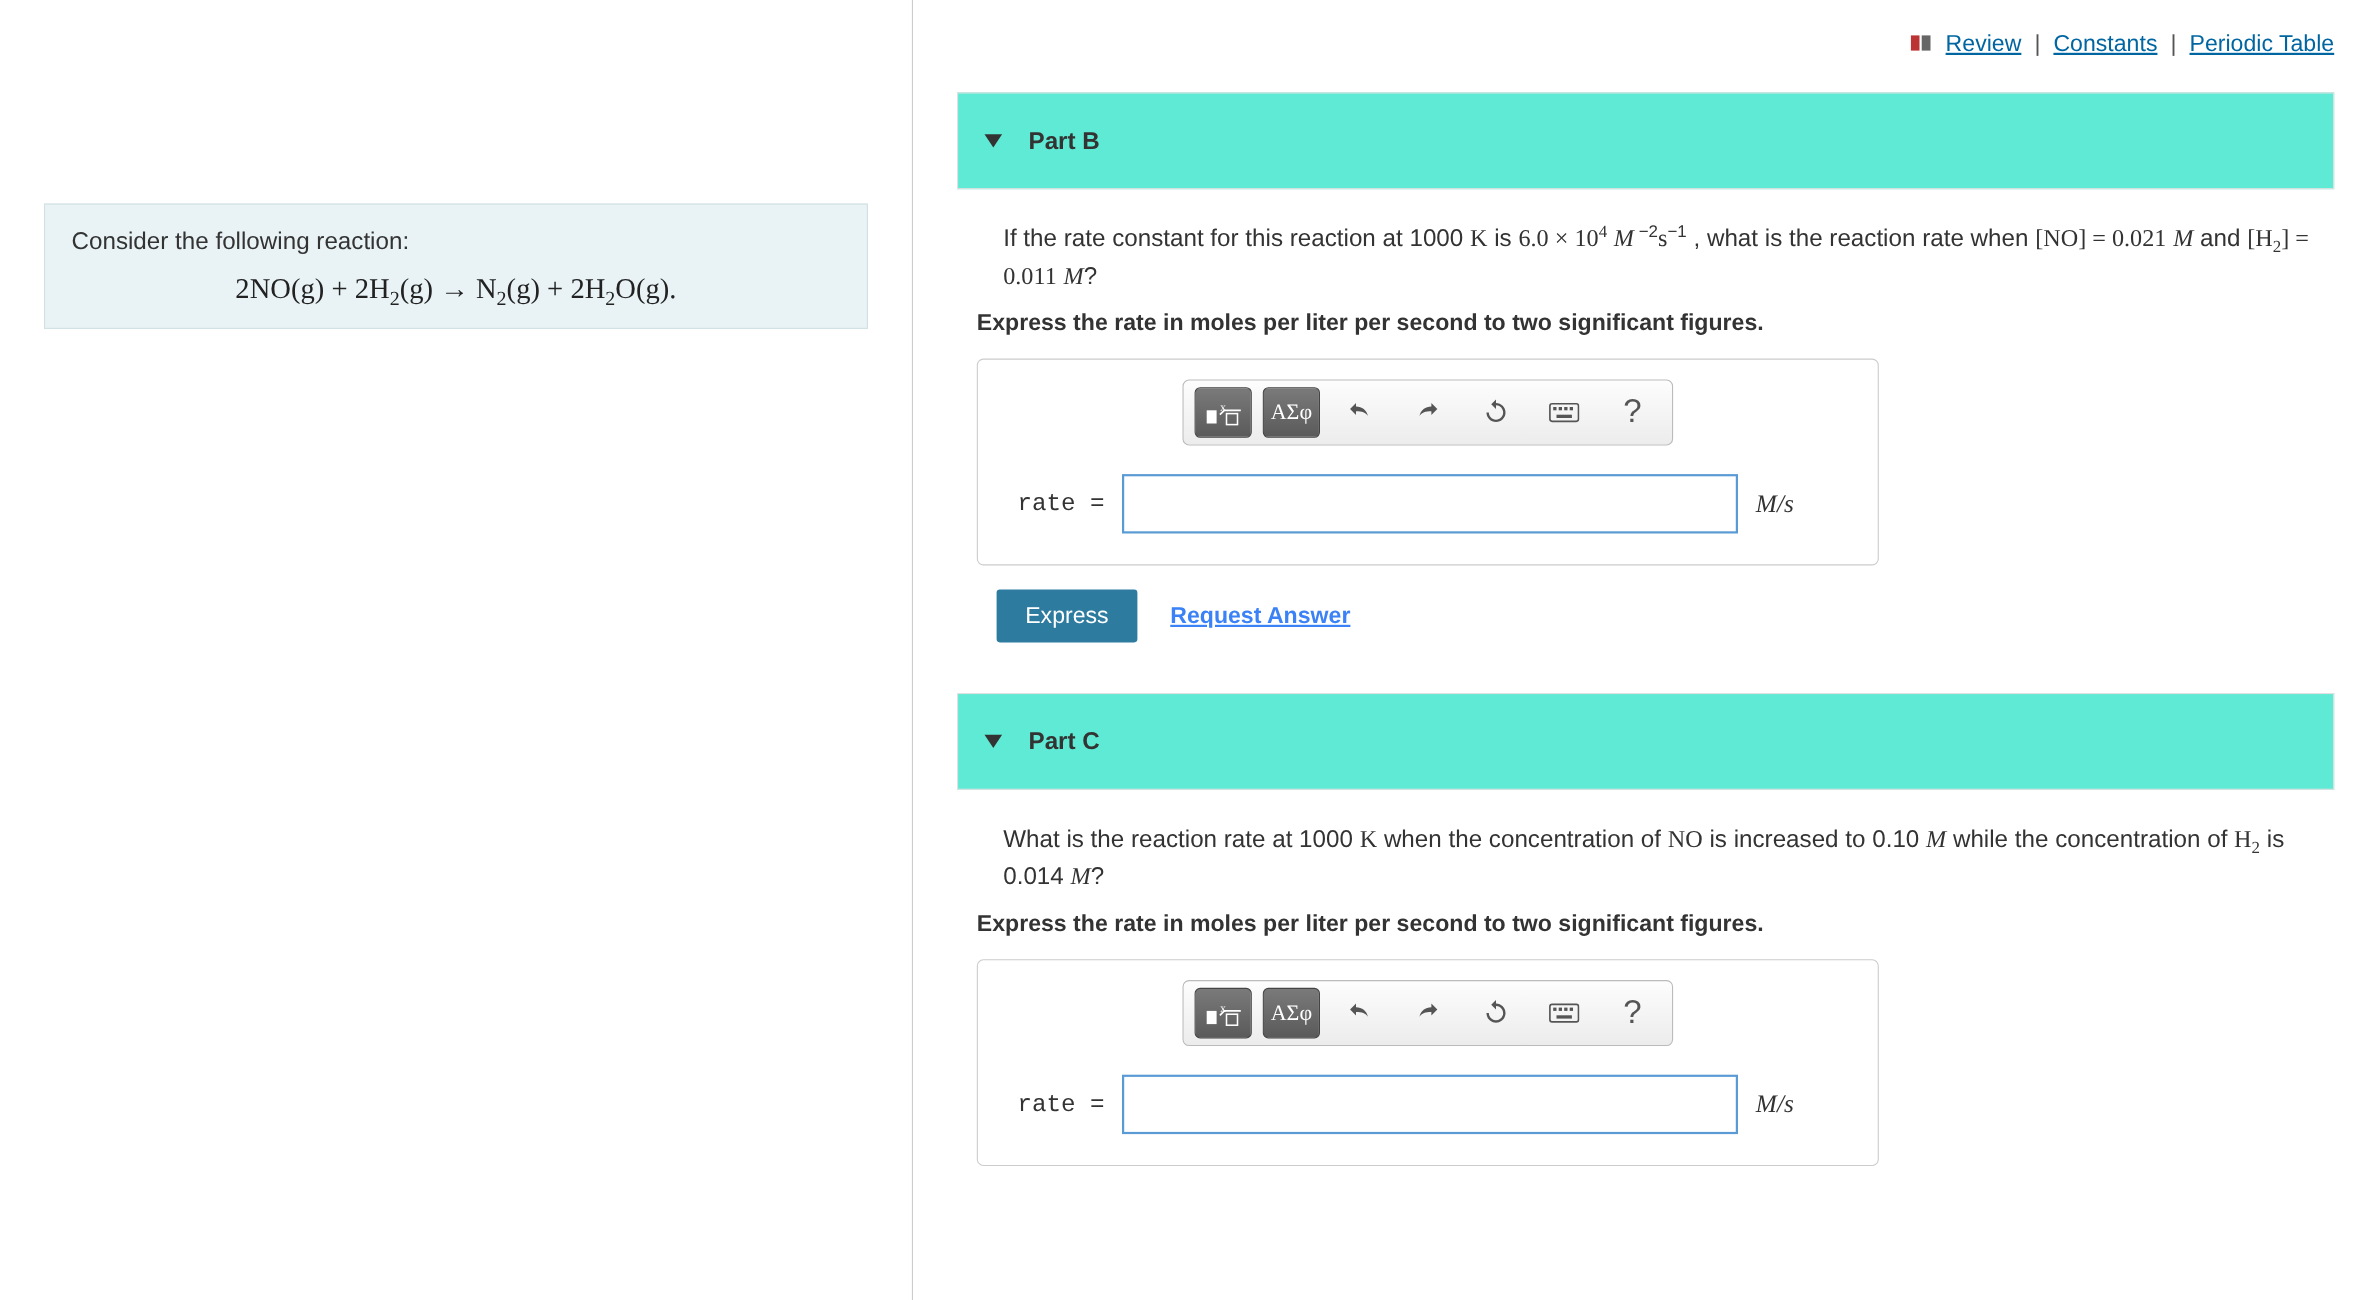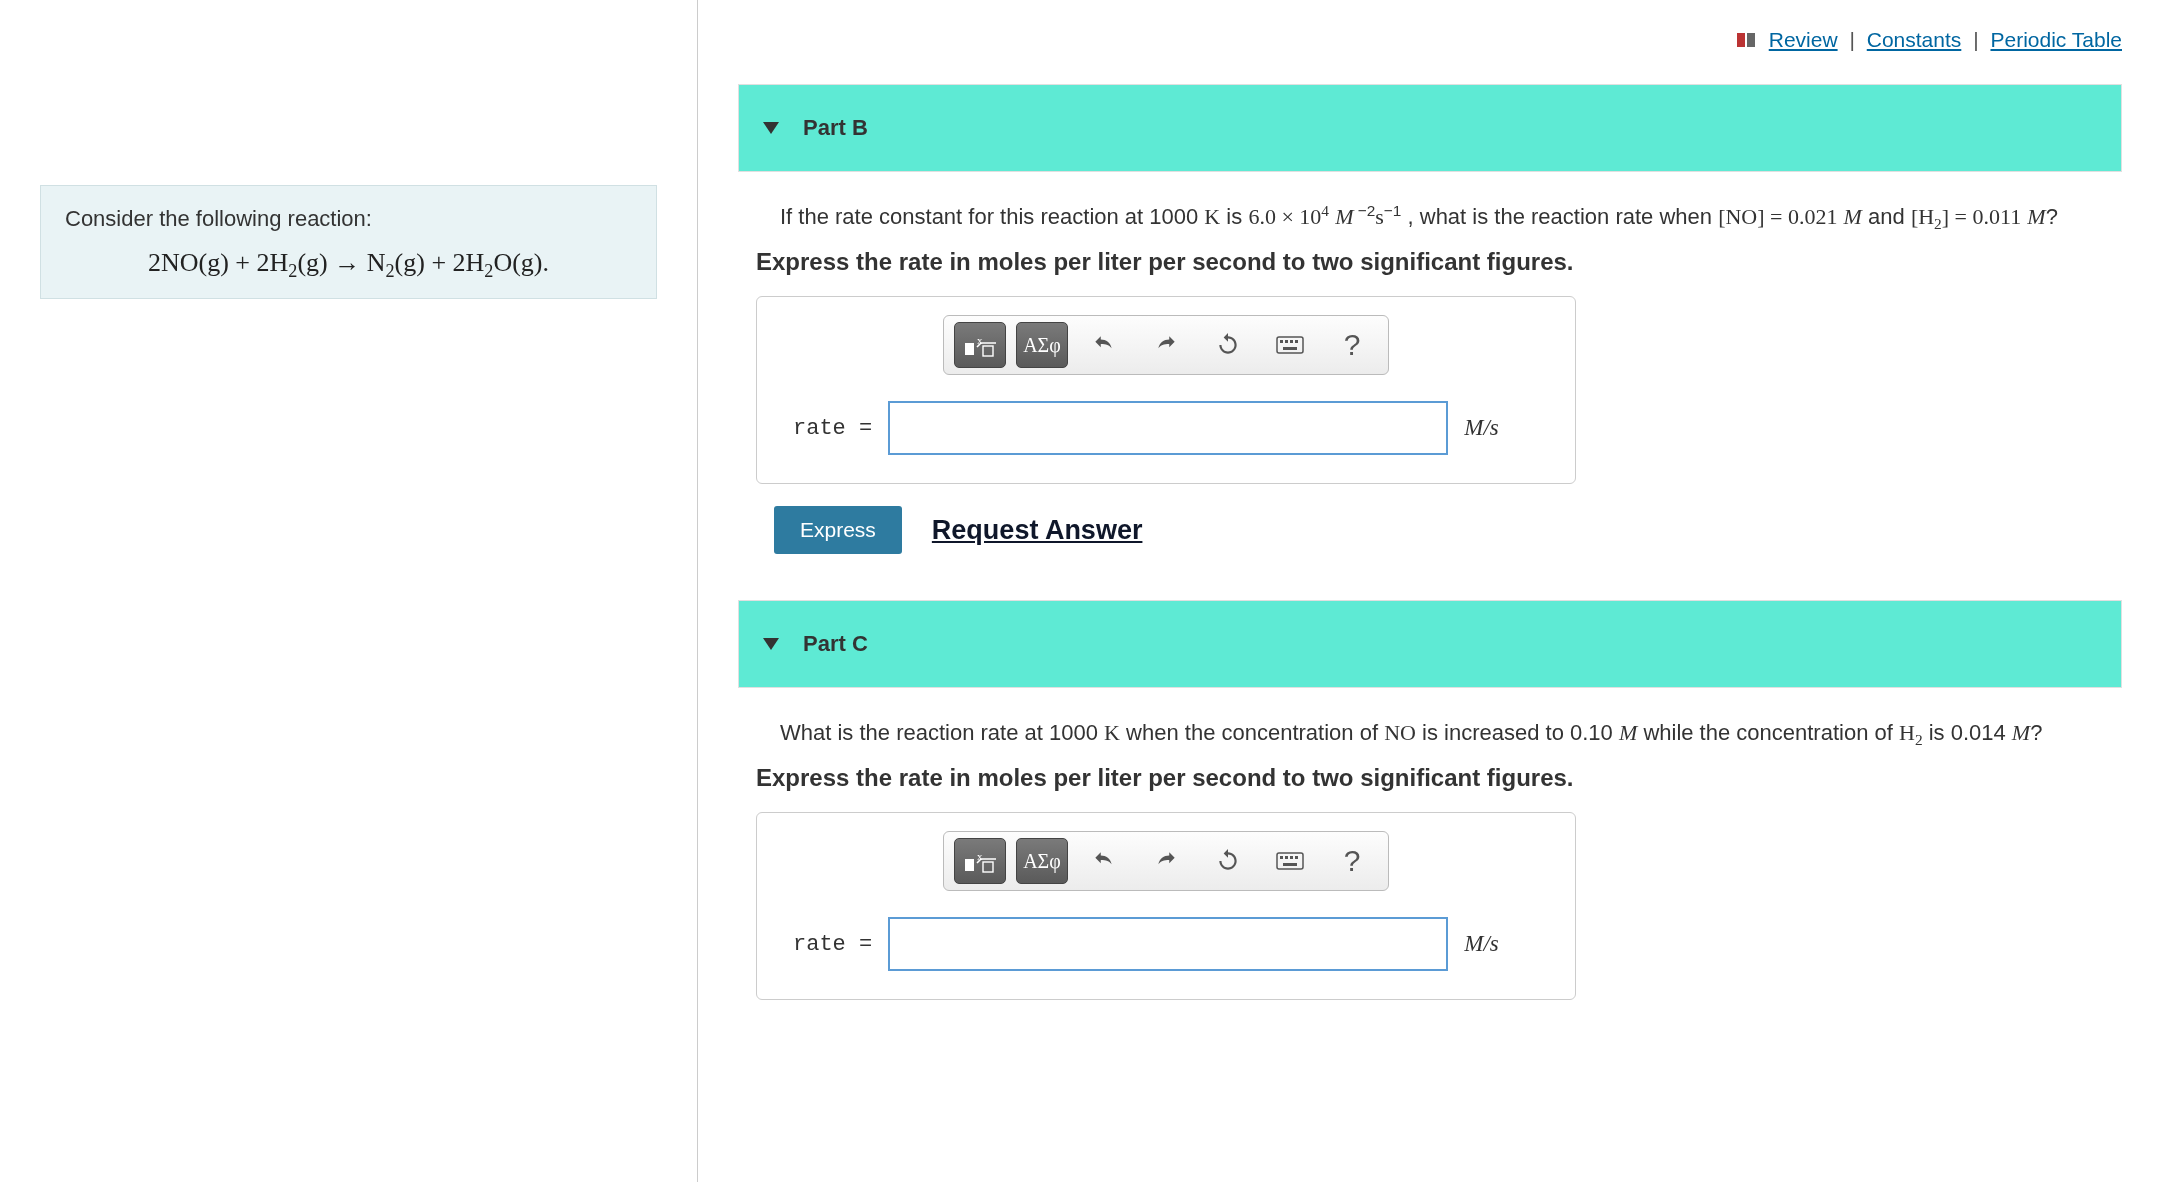--- a/index.html
+++ b/index.html
@@ -11,21 +11,21 @@
     width: 2162px;
     height: 1182px;
     overflow: hidden;
   }
   .layout {
     display: flex;
     width: 100%;
     height: 100%;
   }
   .left-col {
-    width: 698px;
+    width: 830px;
     padding: 30px 40px;
     border-right: 1px solid #ccc;
     height: 100%;
   }
   .info-box {
     background: #e9f3f5;
     border: 1px solid #d0e0e3;
     padding: 20px 24px;
     margin-top: 155px;
   }
@@ -85,21 +85,21 @@
     margin-bottom: 20px;
   }
   .question-text {
     font-size: 22px;
     line-height: 1.55;
     margin-bottom: 14px;
     margin-left: 24px;
   }
   .instruction {
     font-weight: bold;
-    font-size: 24px;
+    font-size: 21px;
     margin-bottom: 20px;
   }
   .mathit { font-family: "Times New Roman", serif; font-style: italic; }
   .mathrm { font-family: "Times New Roman", serif; }
   sup, sub { font-size: 0.7em; line-height: 0; }
   .answer-box {
     border: 1px solid #ccc;
     border-radius: 6px;
     padding: 18px 22px 28px 22px;
     max-width: 820px;
@@ -171,23 +171,23 @@
   .submit-btn {
     background: #2e7ba0;
     color: #fff;
     border: none;
     padding: 12px 26px;
     font-size: 21px;
     border-radius: 3px;
     cursor: pointer;
   }
   .request-link {
-    color: #0f172a;
+    color: #3b82f6;
     font-weight: bold;
-    font-size: 27px;
+    font-size: 21px;
     text-decoration: underline;
   }
   .tb-kbd-svg { width: 28px; height: 20px; }
 </style>
 </head>
 <body>
 
 <div class="layout">
   <div class="left-col">
     <div class="info-box">

